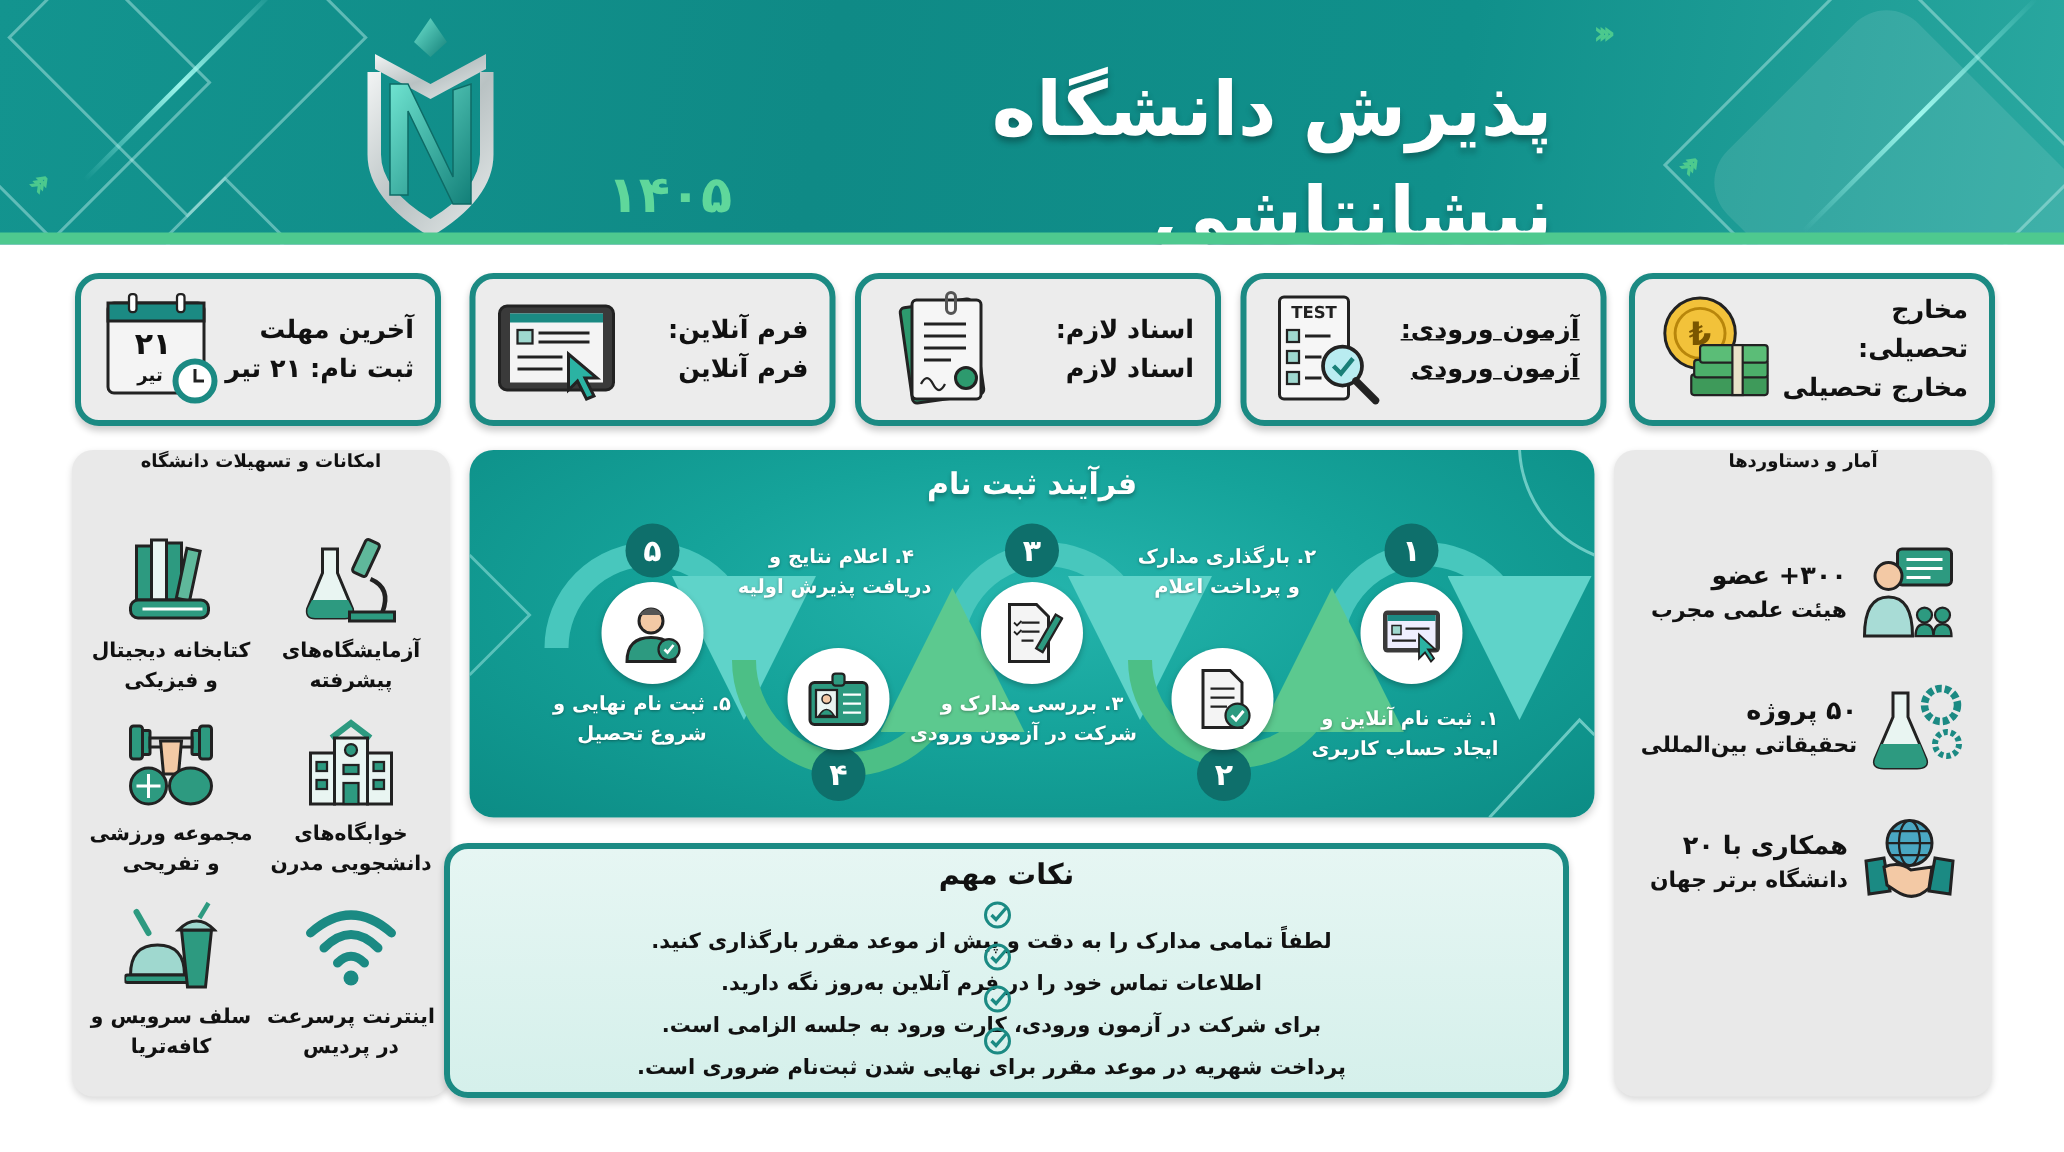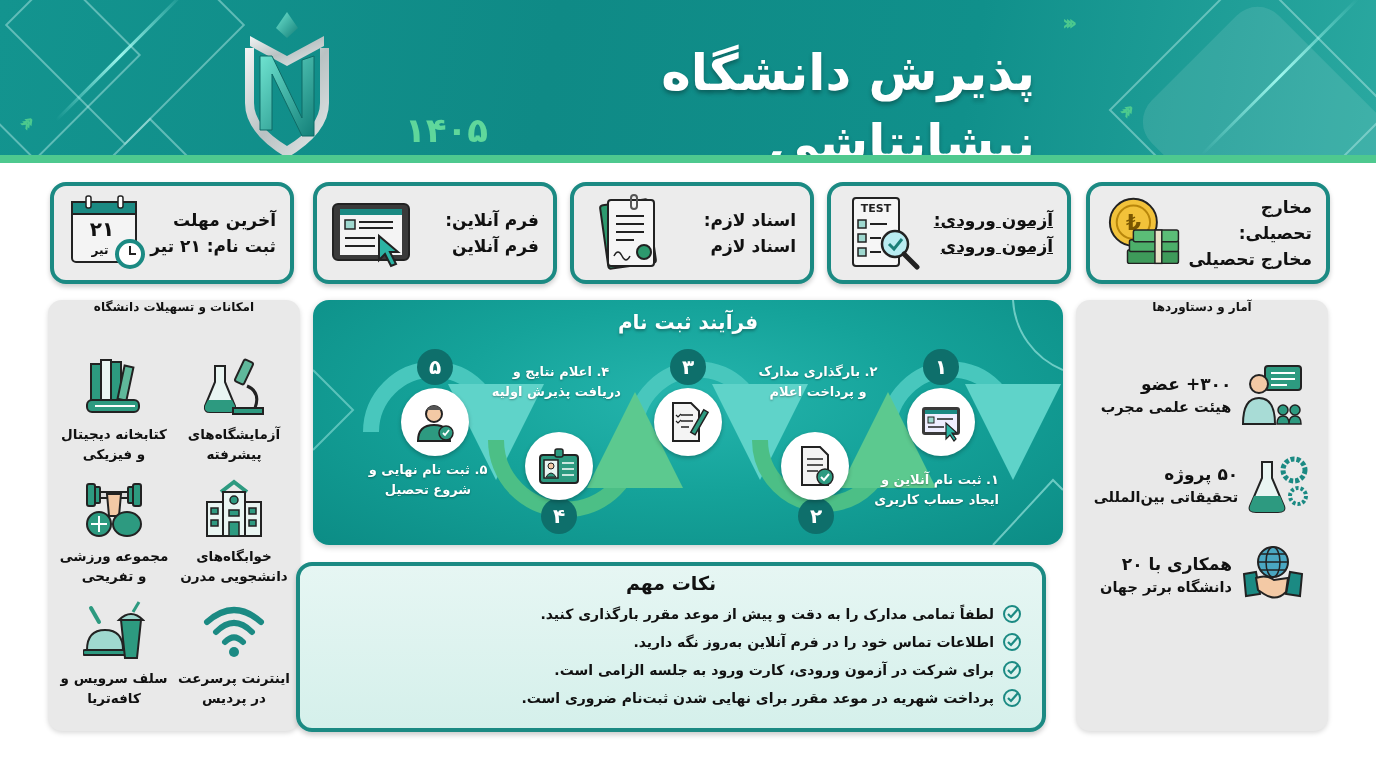--- a/index.html
+++ b/index.html
@@ -73,21 +73,21 @@
   .step-lbl { position: absolute; color: #fff; font-weight: bold; font-size: 13px; line-height: 20px; direction: rtl; text-align: center; text-shadow: 0 1px 2px rgba(0,0,0,.35); white-space: nowrap; }
 
   
   .notes {
     position: absolute; left: 296px; top: 562px; width: 750px; height: 170px;
     background: linear-gradient(180deg, #e6f6f3 0%, #d5f0eb 100%);
     border: 4px solid #1b8a83; border-radius: 16px; box-shadow: 0 3px 5px rgba(0,0,0,.2);
   }
   .notes .ntitle { direction: rtl; text-align: center; font-weight: bold; font-size: 19px; padding-top: 6px; height: 34px; }
   .notes ul { list-style: none; direction: rtl; padding-right: 20px; }
-  .notes li { display: flex; flex-direction: row; align-items: center; height: 28px; font-weight: bold; font-size: 14px; }
+  .notes li { display: flex; flex-direction: column; align-items: center; height: 28px; font-weight: bold; font-size: 14px; }
   .notes li .chk { width: 20px; height: 20px; margin-left: 8px; flex: none; }
 </style>
 </head>
 <body>
 
 <div class="header">
   <div class="panel-right"></div>
   <div class="deco-line" style="left:-40px;top:-20px;width:150px;height:150px;"></div>
   <div class="deco-line" style="left:40px;top:-60px;width:170px;height:170px;"></div>
   <div class="deco-line" style="left:120px;top:130px;width:60px;height:60px;"></div>
@@ -440,20 +440,24 @@
       <path d="M6,2 L24,2 L32,10 L32,40 L6,40 Z" fill="#f4f4f4" stroke="#222" stroke-width="2"></path>
       <g stroke="#222" stroke-width="1.5">
           <line x1="14" y1="14" x2="26" y2="14"></line>
           <line x1="14" y1="20" x2="26" y2="20"></line>
           <line x1="14" y1="26" x2="22" y2="26"></line>
         </g>
       <path d="M9,14 l2,2 l3,-3 M9,20 l2,2 l3,-3" fill="none" stroke="#222" stroke-width="1.2"></path>
       <rect x="30" y="8" width="5" height="26" fill="#2d9a80" stroke="#222" stroke-width="1.5" transform="rotate(30 32 21)"></rect>
     </svg>
   </div>
+  <div class="step-lbl" style="left:305px;top:160px;width:140px;">
+    <div>۳. بررسی مدارک و</div>
+      <div>شرکت در آزمون ورودی</div>
+  </div>
 
   <div class="step-num" style="left:228px;top:198px;">۴</div>
   <div class="step-circle" style="left:212px;top:132px;">
     <svg viewBox="0 0 42 42">
       <rect x="2" y="10" width="38" height="28" rx="3" fill="#2d9a80" stroke="#222" stroke-width="2"></rect>
       <rect x="6" y="15" width="14" height="18" fill="#e9f5f2" stroke="#222" stroke-width="1.5"></rect>
       <circle cx="13" cy="21" r="3" fill="#f3c9a5" stroke="#222"></circle>
         <path d="M8,32 Q13,24 18,32 Z" fill="#2d9a80" stroke="#222"></path>
       <g stroke="#fff" stroke-width="1.5">
           <line x1="24" y1="18" x2="36" y2="18"></line>

